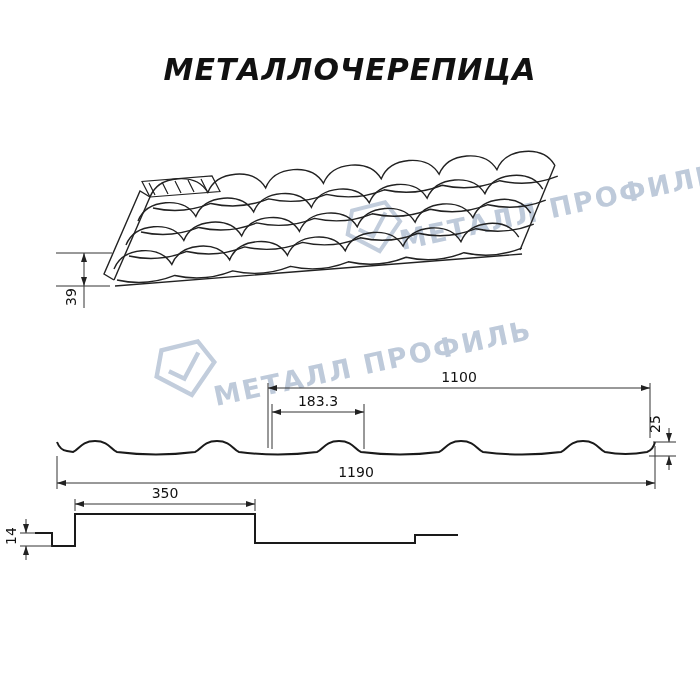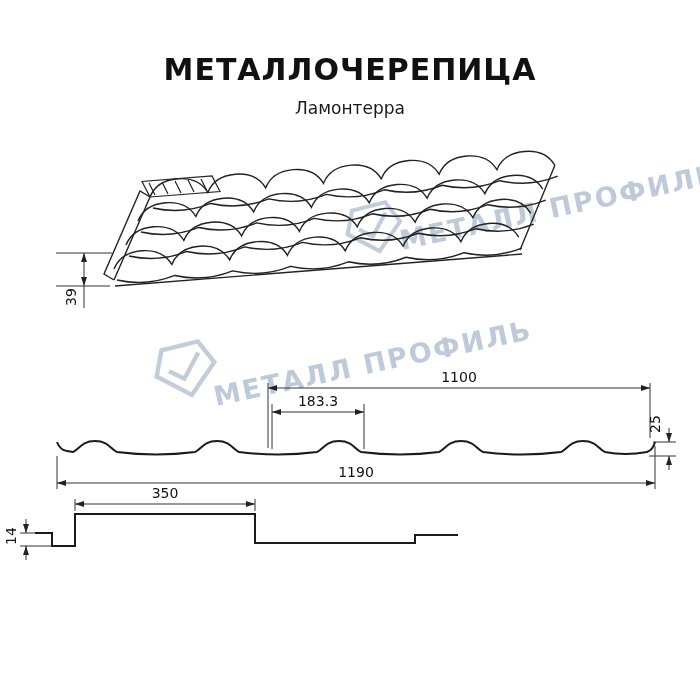--- a/index.html
+++ b/index.html
@@ -1,32 +1,31 @@
 <!DOCTYPE html>
 <html><head>
 <meta charset="utf-8">
 <style>
   html,body{margin:0;padding:0;background:#fff;}
   #page{position:relative;width:700px;height:700px;background:#ffffff;overflow:hidden;
         font-family:"DejaVu Sans","Liberation Sans",sans-serif;}
   .title{position:absolute;top:52px;left:0;width:700px;text-align:center;
-         font-size:30px;font-weight:bold;color:#111;letter-spacing:1px;}
+         font-size:30px;font-weight:bold;color:#111;letter-spacing:1px;font-style:italic;}
   .subtitle{position:absolute;top:98px;left:0;width:700px;text-align:center;
             font-size:17px;color:#1a1a1a;}
   svg text.dim{font-family:"DejaVu Sans","Liberation Sans",sans-serif;font-size:14px;fill:#111;}
   svg text.wm{font-family:"DejaVu Sans","Liberation Sans",sans-serif;font-weight:bold;
               letter-spacing:2px;font-size:27px;opacity:.85;}
 </style>
 </head>
 <body>
 
 <div id="page">
 
   <div class="title">МЕТАЛЛОЧЕРЕПИЦА</div>
-  <div class="subtitle">Ламонтерра</div>
 
   <svg width="700" height="700" viewBox="0 0 700 700" style="position:absolute;left:0;top:0;">
     <defs>
       <marker id="arr" markerWidth="11" markerHeight="8" refX="9" refY="3" orient="auto-start-reverse" markerUnits="userSpaceOnUse">
         <path d="M0 0 L9 3 L0 6 Z" fill="#222"></path>
       </marker>
       <path id="crest" d="M0 0 q8 -16 29 -16 q21 0 29 16 q8 -16 29 -16 q21 0 29 16 q8 -16 29 -16 q21 0 29 16 q8 -16 29 -16 q21 0 29 16 q8 -16 29 -16 q21 0 29 16 q8 -16 29 -16 q21 0 29 16 q8 -16 29 -16 q21 0 29 16"></path>
       <path id="innr" d="M0 0 q29 9 58 0 q29 9 58 0 q29 9 58 0 q29 9 58 0 q29 9 58 0 q29 9 58 0 q29 9 58 0"></path>
     </defs>
 

